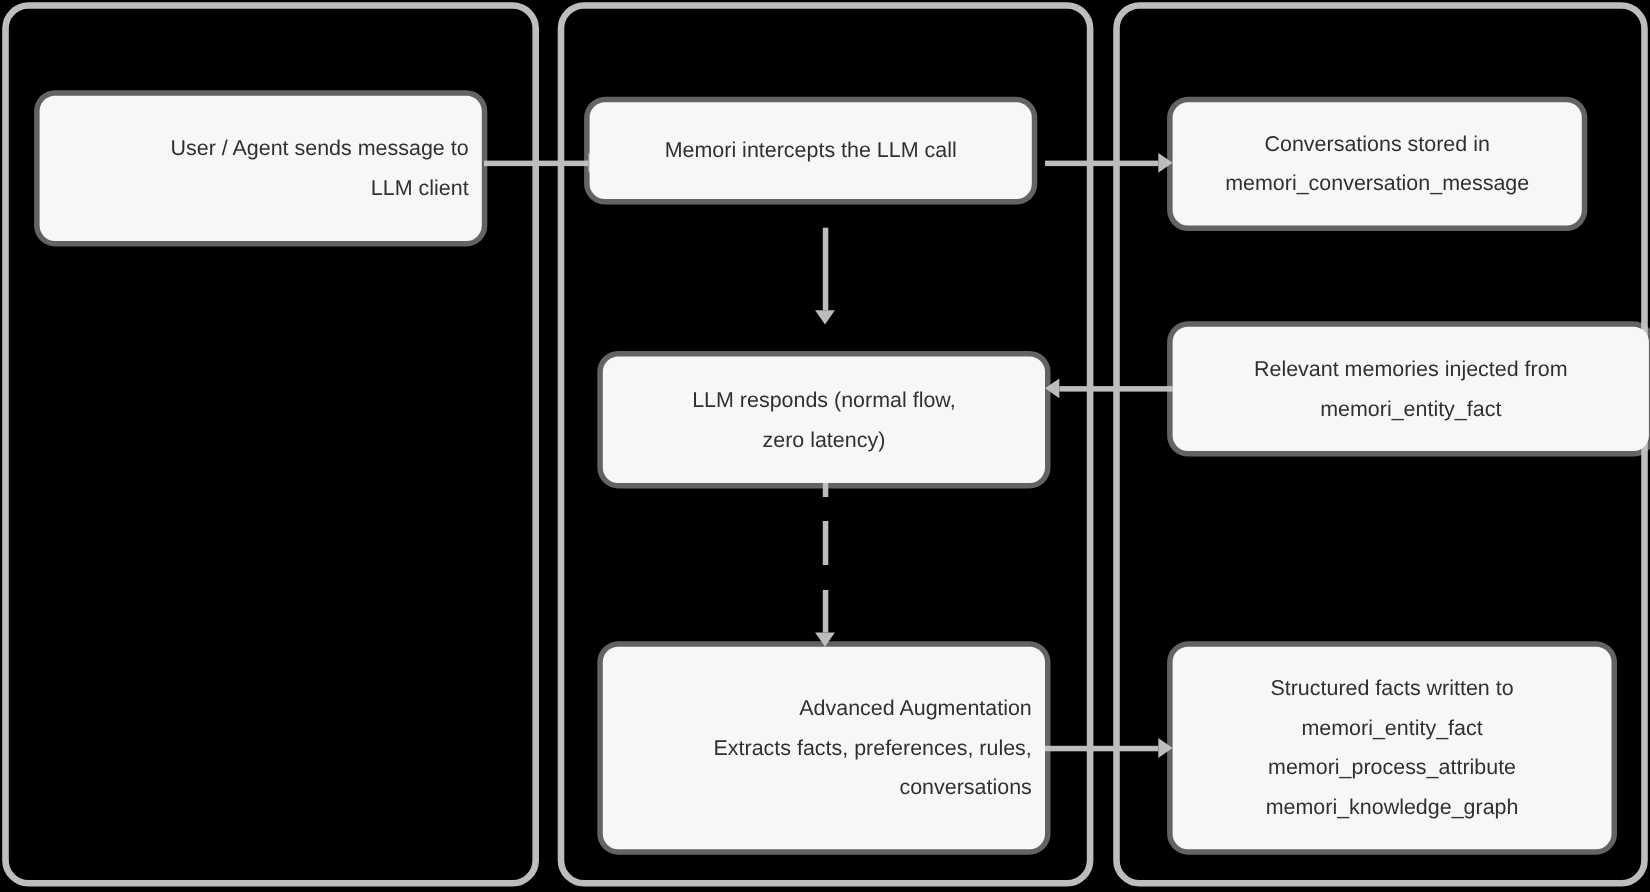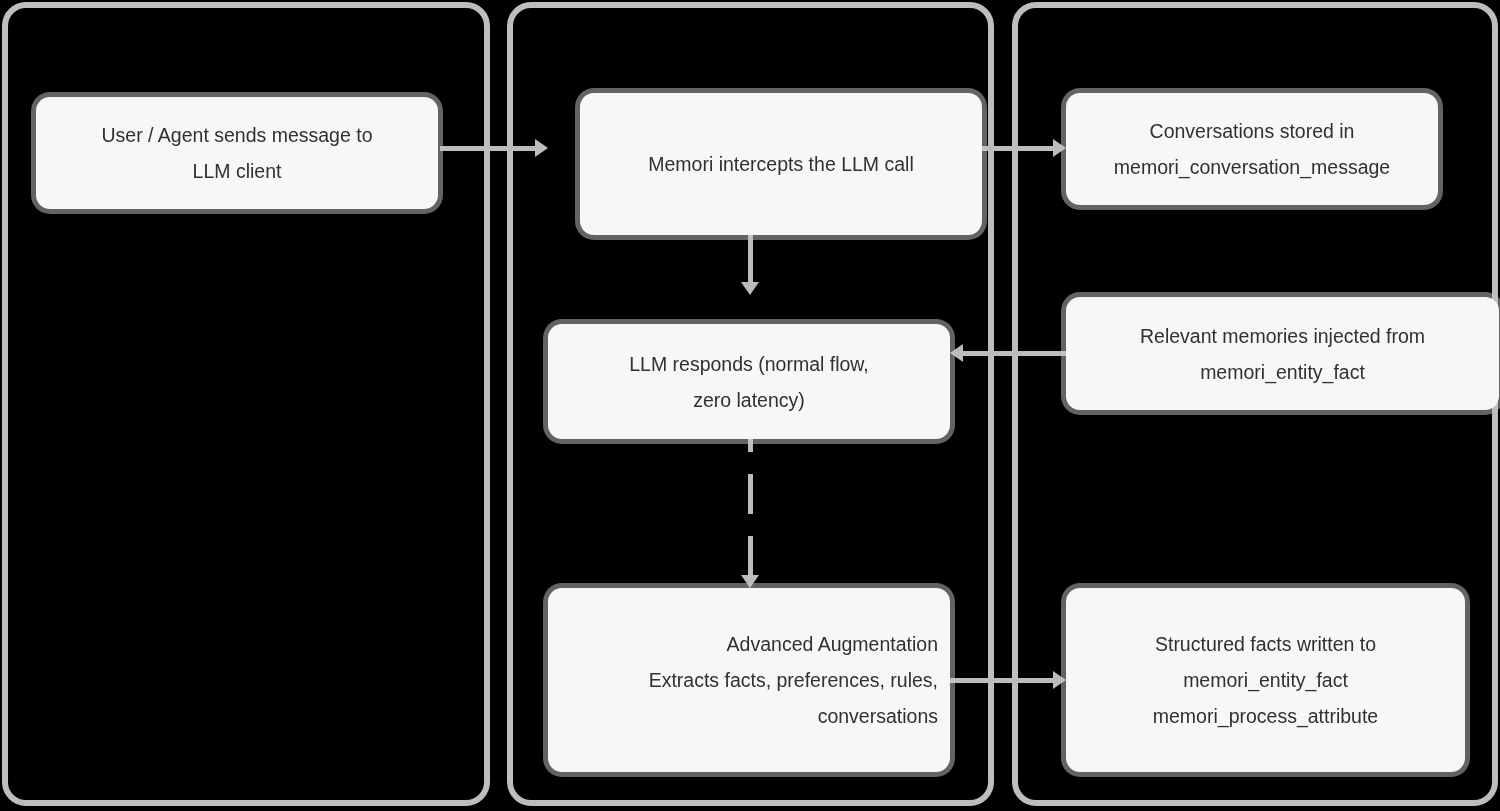--- a/index.html
+++ b/index.html
@@ -75,22 +75,22 @@
     border-right: 9px solid transparent;
     border-top: 13px solid #bcbcbc;
   }
 
   
   #lane-left   { left: 2px;    top: 2px; width: 488px; height: 804px; }
   #lane-middle { left: 507px;  top: 2px; width: 487px; height: 804px; }
   #lane-right  { left: 1012px; top: 2px; width: 486px; height: 804px; }
 
   
-  #node-user-message          { left: 36px;   top: 97px;  width: 402px; height: 112px; }
-  #node-memori-intercepts     { left: 580px;  top: 93px;  width: 402px; height: 142px; text-align: right; }
+  #node-user-message          { left: 36px;   top: 87px;  width: 402px; height: 132px; align-items: flex-end; }
+  #node-memori-intercepts     { left: 536px;  top: 93px;  width: 402px; height: 88px; text-align: right; }
   #node-llm-responds          { left: 548px;  top: 295px; width: 402px; height: 115px; margin-top: 29px; }
   #node-advanced-augmentation { left: 548px;  top: 588px; width: 402px; height: 184px; align-items: flex-end; }
   #node-conversations-stored  { left: 1066px; top: 93px;  width: 372px; height: 112px; }
   #node-memories-injected     { left: 1066px; top: 297px; width: 433px; height: 113px; }
   #node-facts-written         { left: 1066px; top: 588px; width: 399px; height: 184px; }
 </style>
 </head>
 <body>
 
 <div id="canvas">
@@ -144,15 +144,16 @@
 
   <div class="node" id="node-memories-injected">
     <div>Relevant memories injected from</div>
     <div>memori_entity_fact</div>
   </div>
 
   <div class="node" id="node-facts-written">
     <div>Structured facts written to</div>
     <div>memori_entity_fact</div>
     <div>memori_process_attribute</div>
+    <div>memori_knowledge_graph</div>
   </div>
 
 </div>
 
 </body></html>

